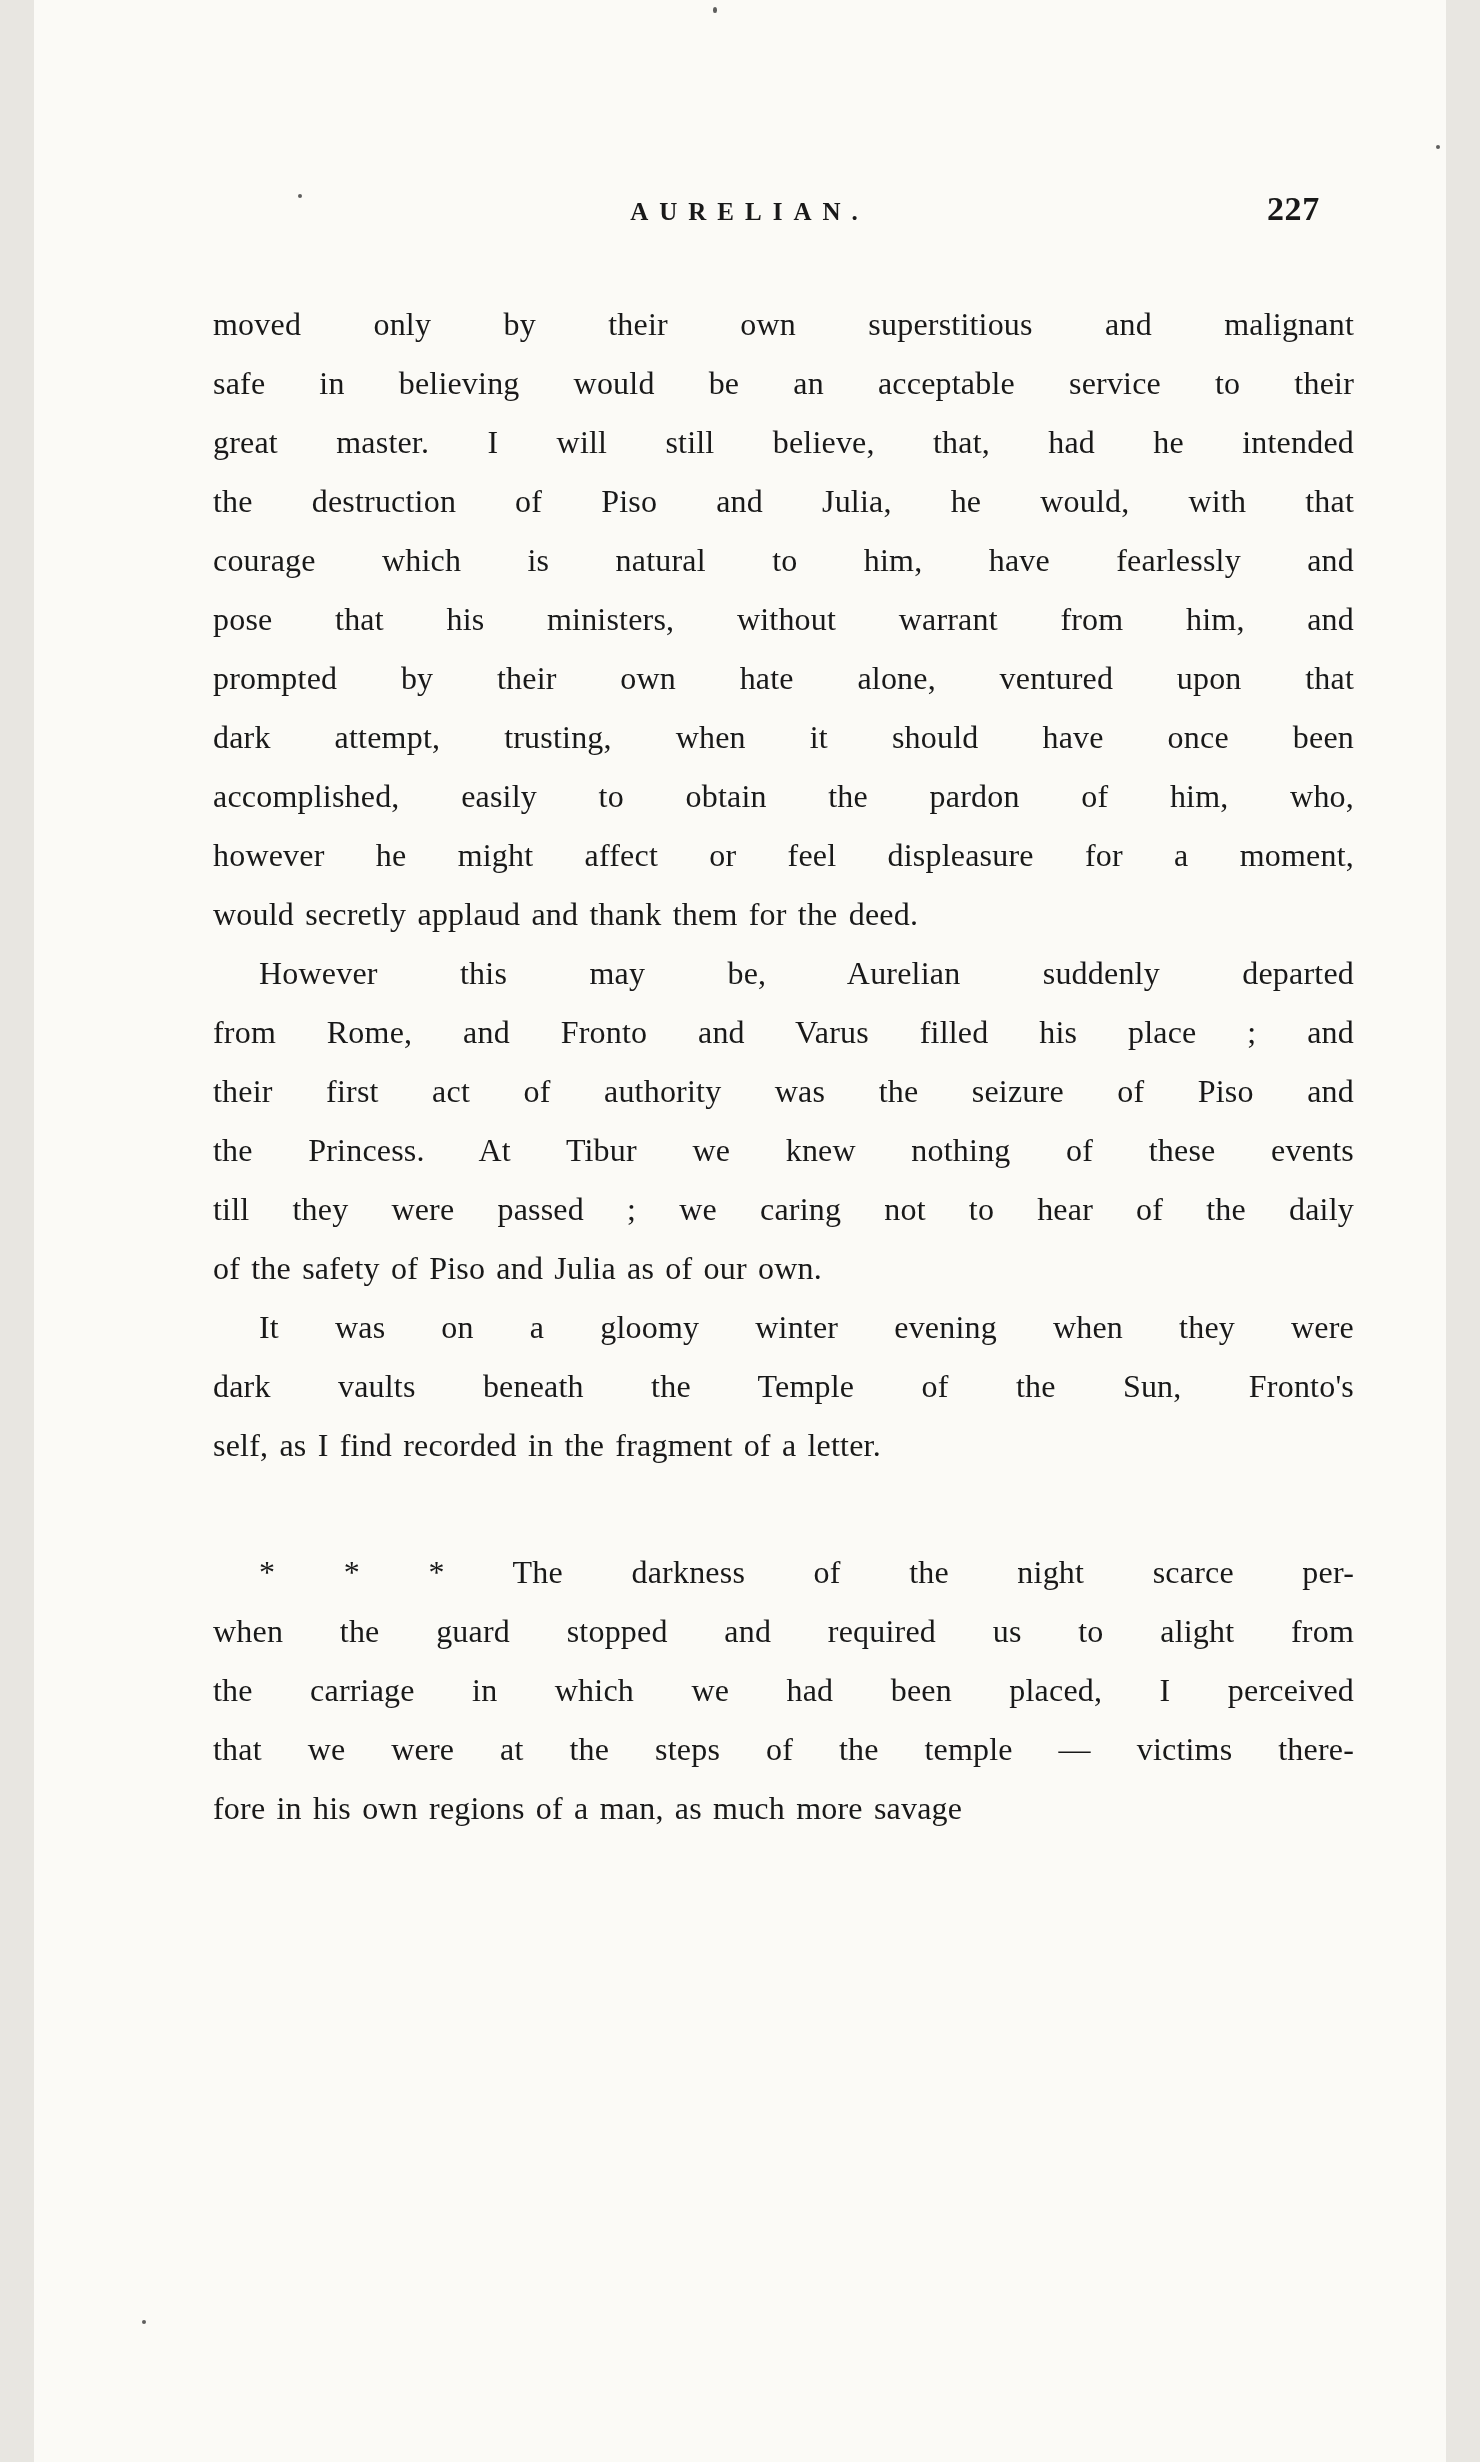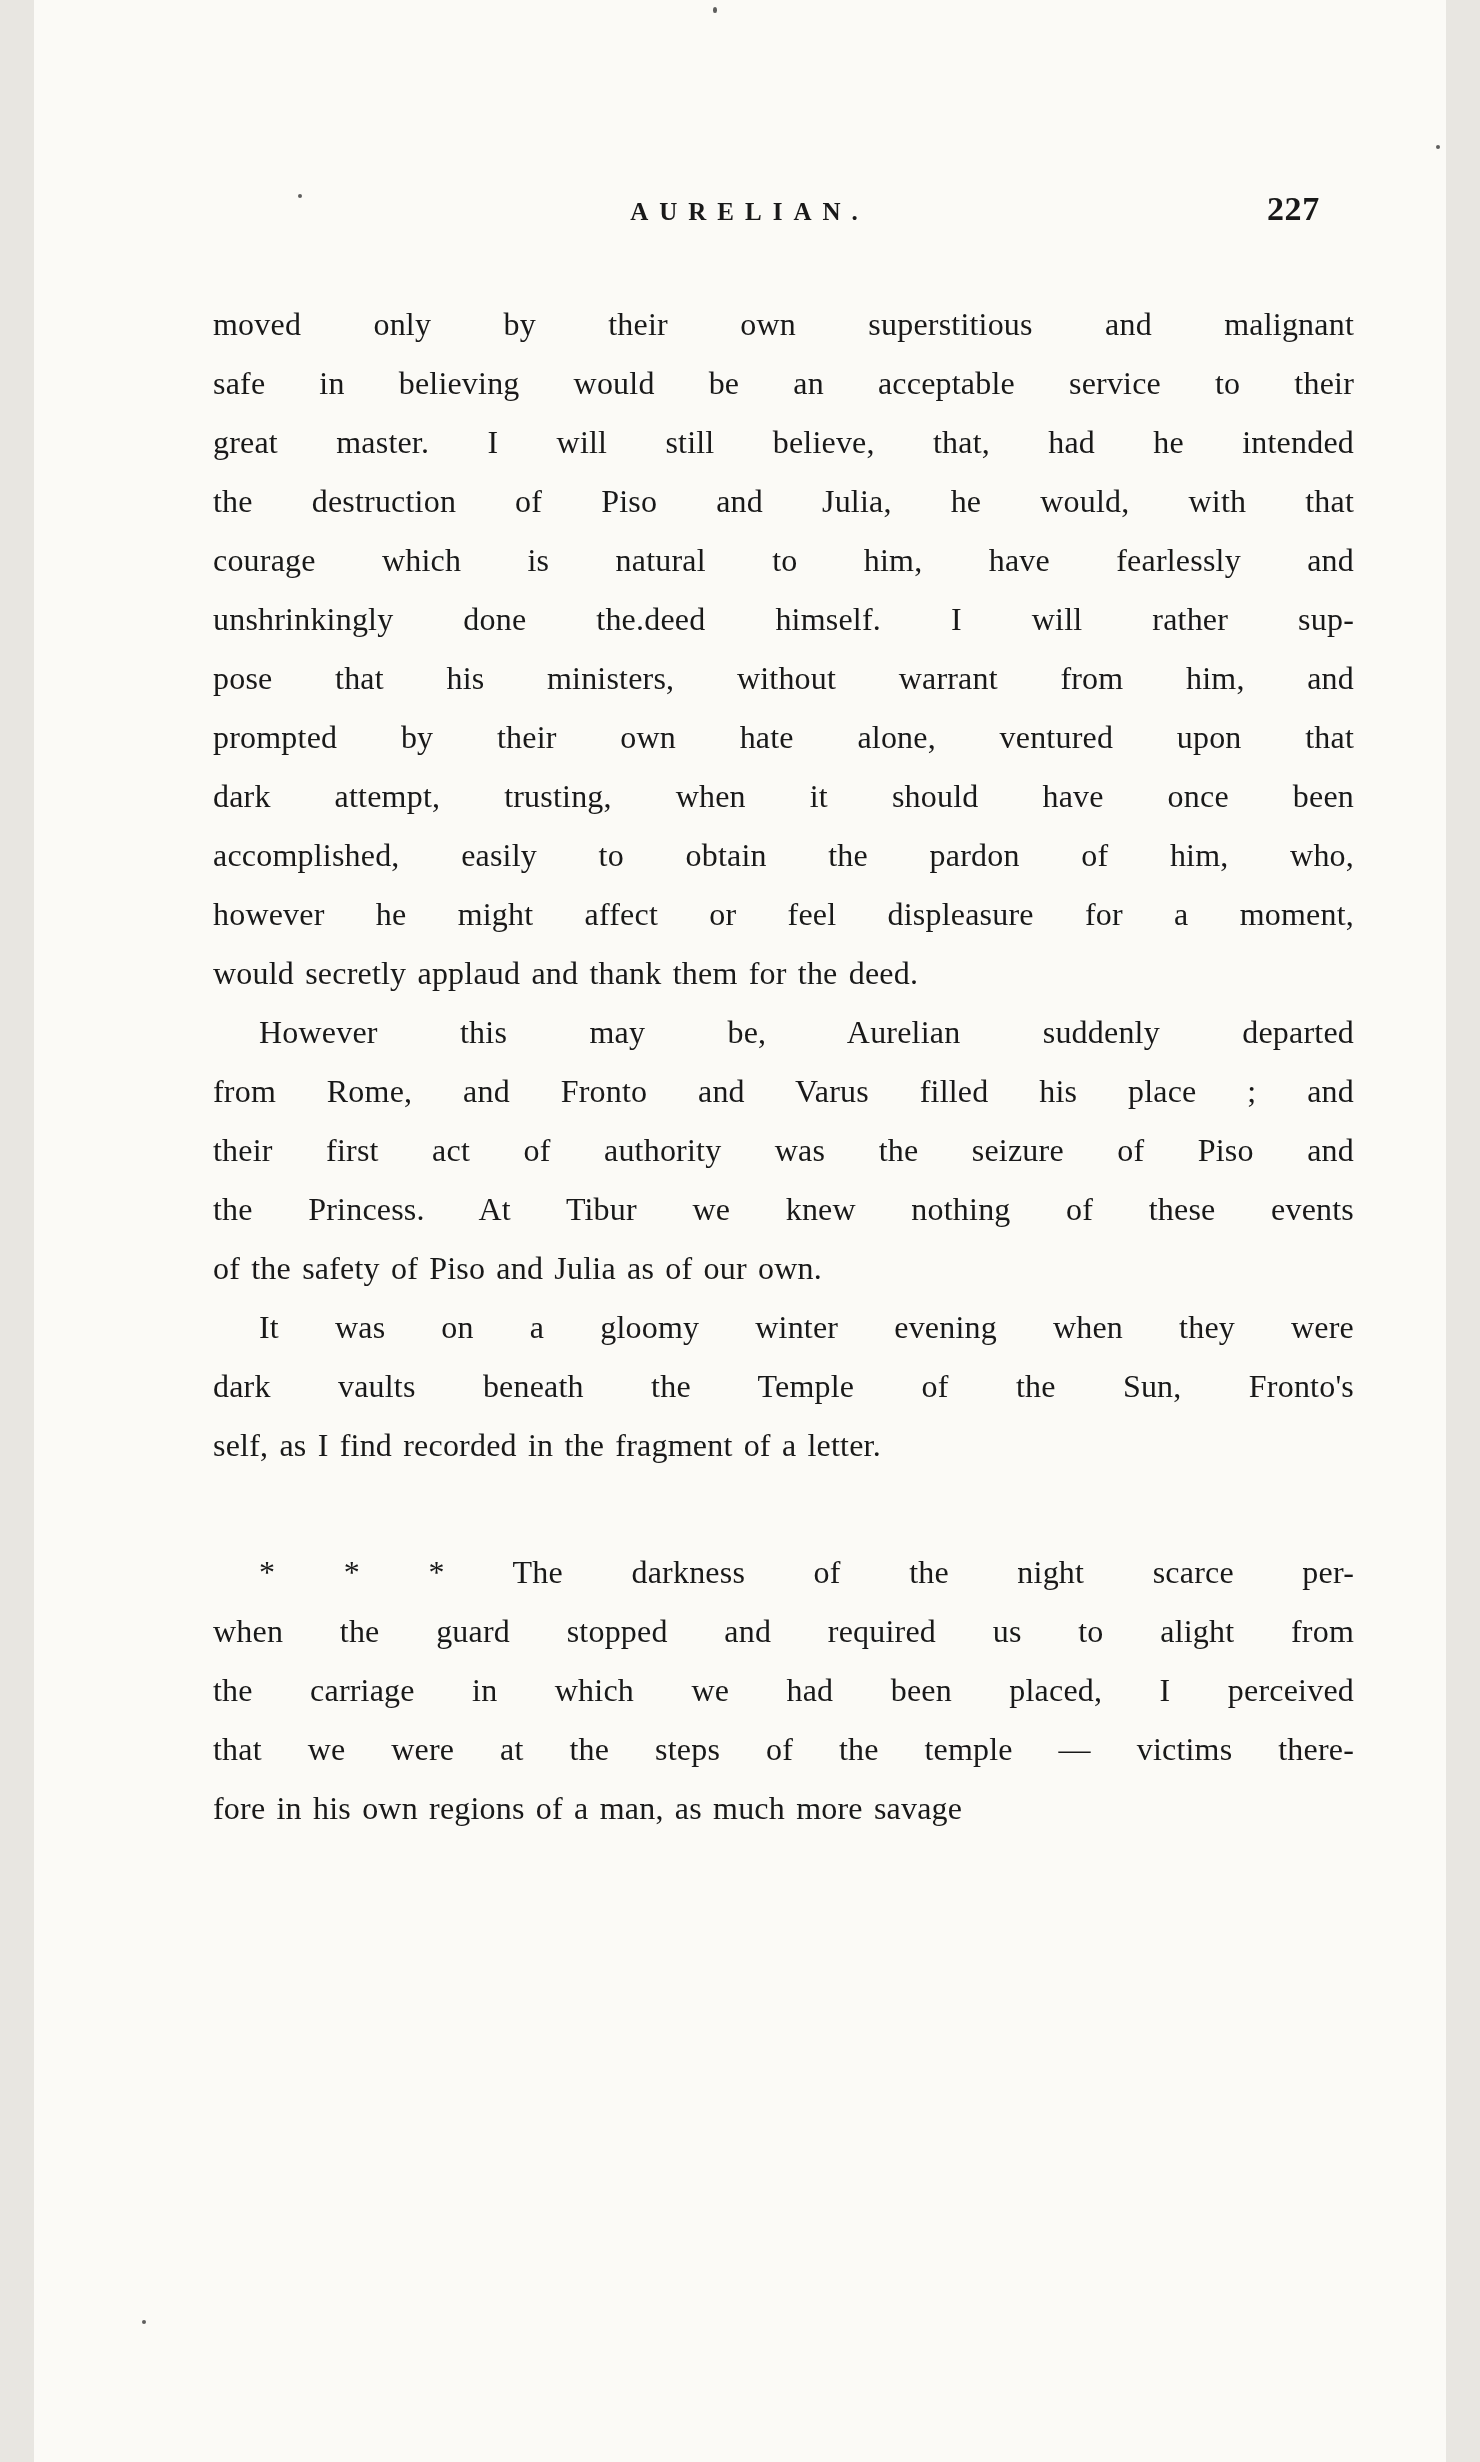--- a/index.html
+++ b/index.html
@@ -86,33 +86,33 @@
     <span class="page-number">227</span>
   </div>
 
   <div class="body-text">
       <div class="paragraph">
         <div class="line">moved only by their own superstitious and malignant</div>
         <div class="line">safe in believing would be an acceptable service to their</div>
         <div class="line">great master. I will still believe, that, had he intended</div>
         <div class="line">the destruction of Piso and Julia, he would, with that</div>
         <div class="line">courage which is natural to him, have fearlessly and</div>
-        <div class="line">unshrinkingly done the.deed himself. I will rather sup-</div>
         <div class="line">pose that his ministers, without warrant from him, and</div>
         <div class="line">prompted by their own hate alone, ventured upon that</div>
         <div class="line">dark attempt, trusting, when it should have once been</div>
         <div class="line">accomplished, easily to obtain the pardon of him, who,</div>
         <div class="line">however he might affect or feel displeasure for a moment,</div>
         <div class="line last">would secretly applaud and thank them for the deed.</div>
       </div>
       <div class="paragraph indent">
         <div class="line">However this may be, Aurelian suddenly departed</div>
         <div class="line">from Rome, and Fronto and Varus filled his place ; and</div>
         <div class="line">their first act of authority was the seizure of Piso and</div>
         <div class="line">the Princess. At Tibur we knew nothing of these events</div>
+        <div class="line">till they were passed ; we caring not to hear of the daily</div>
         <div class="line last">of the safety of Piso and Julia as of our own.</div>
       </div>
       <div class="paragraph indent">
         <div class="line">It was on a gloomy winter evening when they were</div>
         <div class="line">dark vaults beneath the Temple of the Sun, Fronto's</div>
         <div class="line last">self, as I find recorded in the fragment of a letter.</div>
       </div>
       <div class="paragraph indent spaced">
         <div class="line">* * * The darkness of the night scarce per-</div>
         <div class="line">when the guard stopped and required us to alight from</div>

